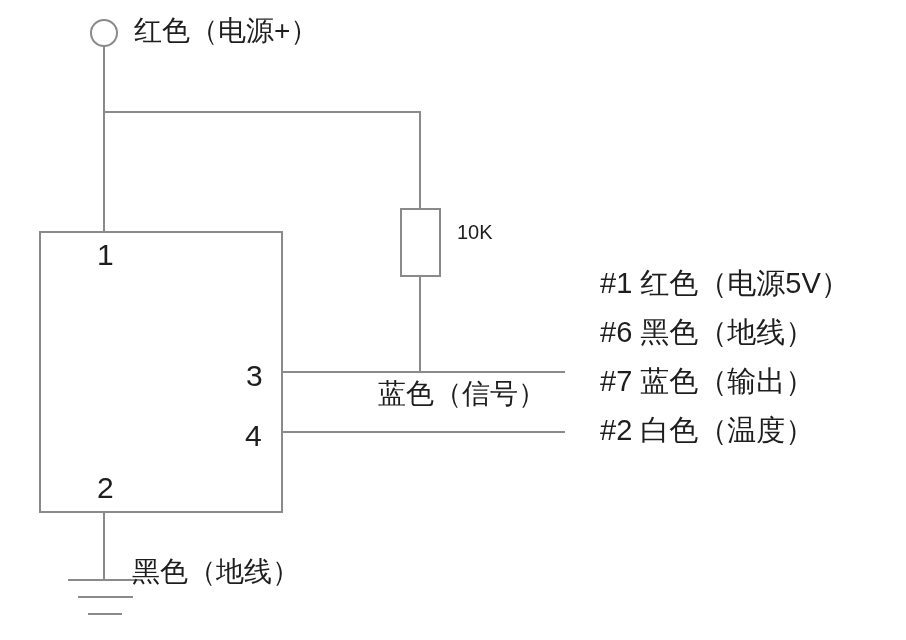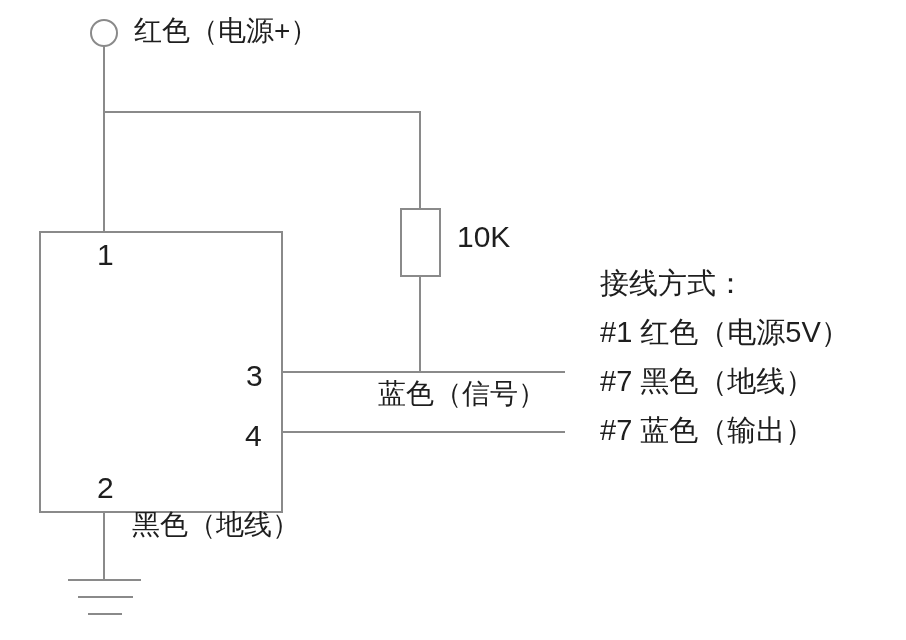--- a/index.html
+++ b/index.html
@@ -23,21 +23,21 @@
     left: 0; top: 0;
   }
   .label {
     position: absolute;
     white-space: nowrap;
     line-height: 1;
     color: var(--ink);
   }
   .cjk { font-size: 28px; }
   .pin { font-size: 30px; }
-  .resval { font-size: 30px; }
+  .resval { font-size: 20px; }
   .legend {
     position: absolute;
     left: 600px;
     top: 259px;
     font-size: 29px;
     line-height: 49px;
     white-space: nowrap;
     color: var(--ink);
   }
 </style>
@@ -81,22 +81,22 @@
 
   <div class="label pin" style="left:97px; top:473px;">2</div>
 
   <div class="label pin" style="left:246px; top:361px;">3</div>
 
   <div class="label pin" style="left:245px; top:421px;">4</div>
 
   <div class="label cjk" style="left:378px; top:382px;font-family:Liberation Mono, monospace;">蓝色（信号）</div>
 
 
-  <div class="label cjk" style="left:132px; top:511px;">黑色（地线）</div>
+  <div class="label cjk" style="left:132px; top:558px;">黑色（地线）</div>
 
   <div class="legend">
-    <div>接线方式：</div>
     <div>#1 红色（电源5V）</div>
-    <div>#7 黑色（地线）</div>
+    <div>#6 黑色（地线）</div>
     <div>#7 蓝色（输出）</div>
+    <div>#2 白色（温度）</div>
   </div>
 
 </div>
 
 </body></html>

